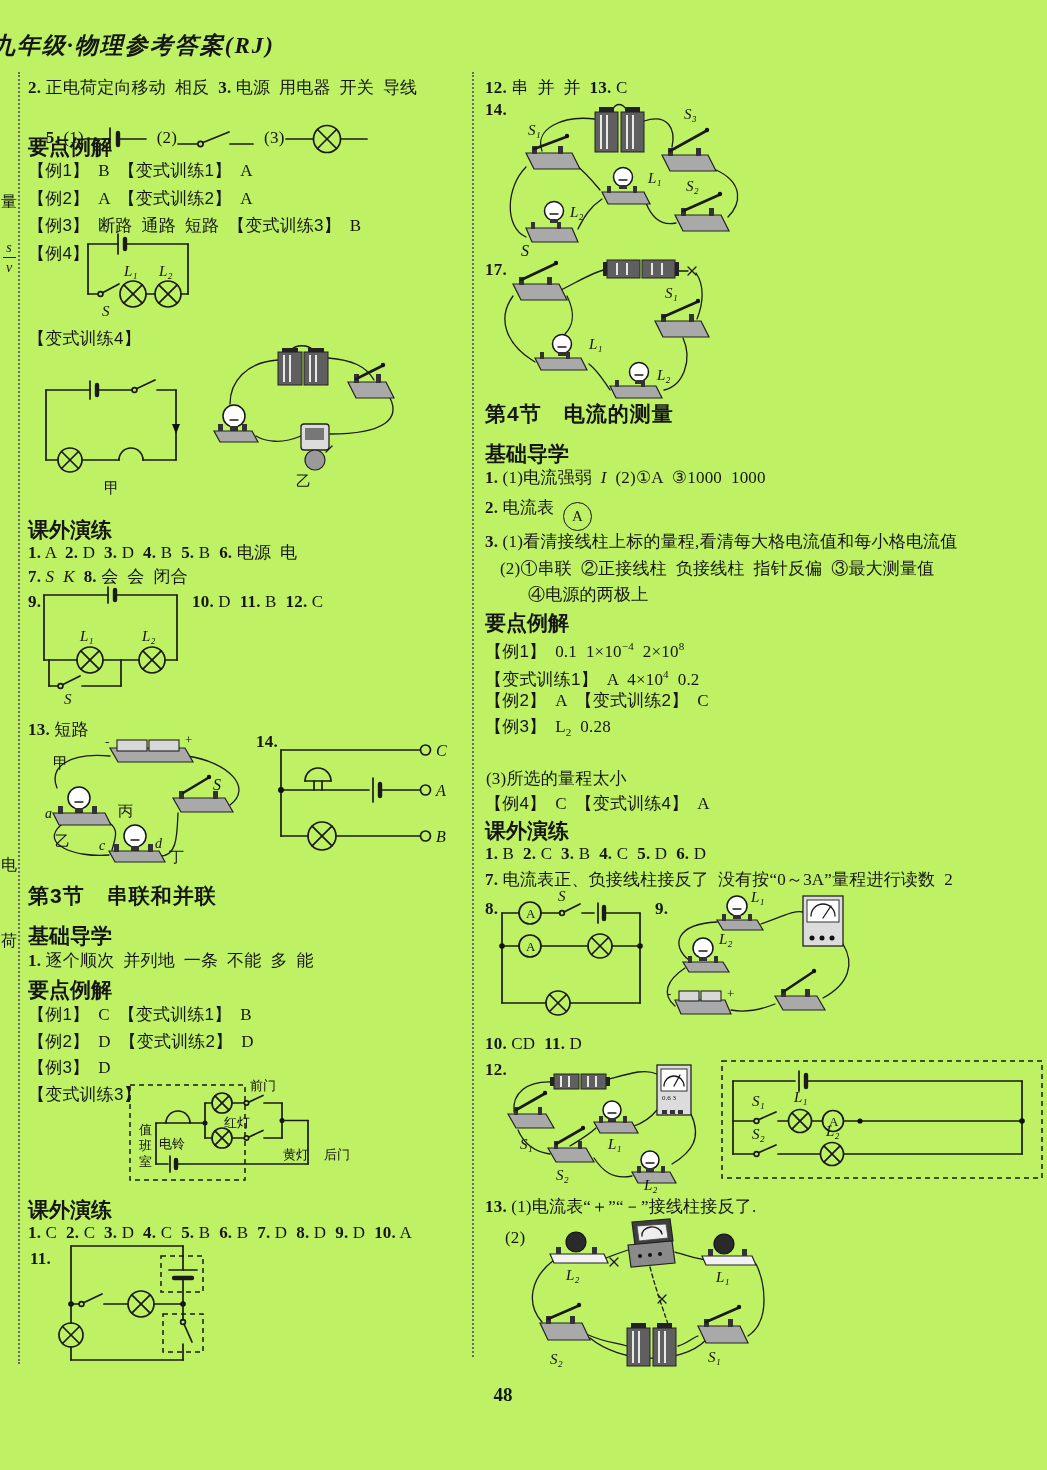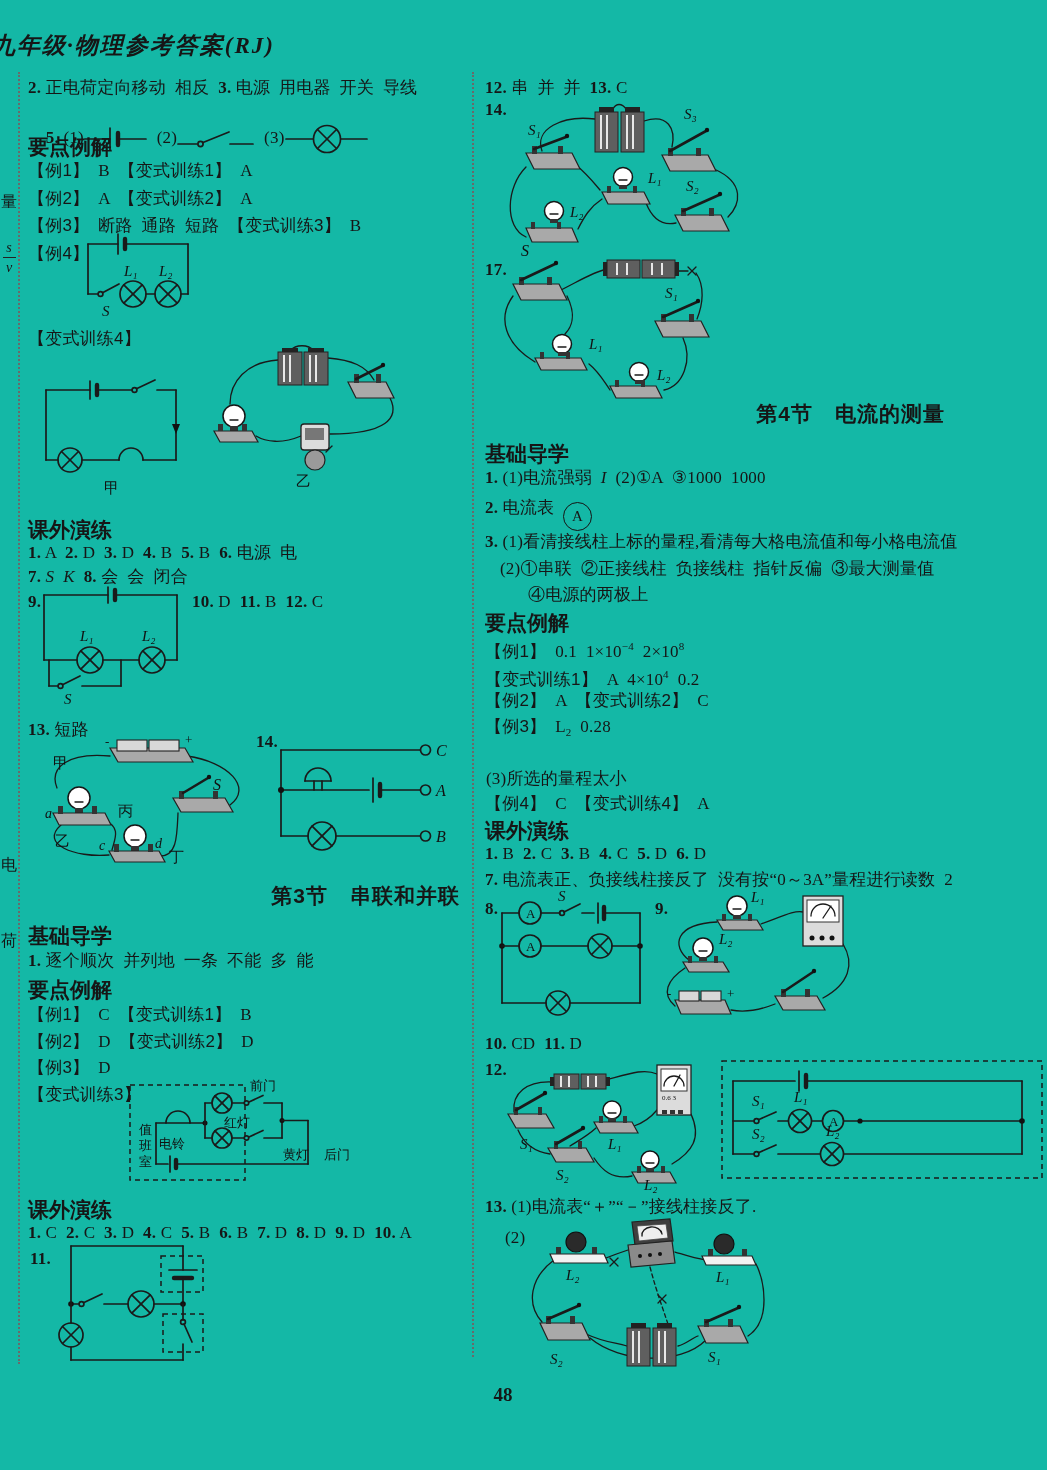--- a/index.html
+++ b/index.html
@@ -1,25 +1,25 @@
 <!DOCTYPE html>
 <html><head>
 <meta charset="utf-8">
 <style>
   html,body{margin:0;padding:0;background:#e8e8e8}
-  #page{position:relative;width:1047px;height:1470px;background:#14b8a6;overflow:hidden;
+  #page{position:relative;width:1047px;height:1470px;background:#bef264;overflow:hidden;
         font-family:"Liberation Serif","DejaVu Serif",serif;color:#161616}
   .line{position:absolute;font-size:17px;line-height:24px;white-space:pre;letter-spacing:.2px}
   .b{font-weight:bold}
   .h{font-weight:normal;font-family:"Liberation Sans","DejaVu Sans",sans-serif}
   .i{font-style:italic}
   sup,sub{font-size:11px}
   .hd{position:absolute;font-size:21px;font-weight:bold;white-space:pre;
       font-family:"Liberation Sans","DejaVu Sans",sans-serif}
-  .sec{position:absolute;font-size:21px;font-weight:bold;text-align:right;letter-spacing:1px;
+  .sec{position:absolute;font-size:21px;font-weight:bold;text-align:left;letter-spacing:1px;
        font-family:"Liberation Sans","DejaVu Sans",sans-serif}
   .header{position:absolute;font-size:23px;font-weight:bold;font-style:italic;letter-spacing:2px;white-space:pre}
   .pagenum{position:absolute;font-size:19px;font-weight:bold;text-align:center}
   .marginfrag{position:absolute;font-size:16px}
   .frac{display:flex;flex-direction:column;align-items:center;width:18px;font-size:14px;font-style:italic;line-height:15px}
   .fracbar{width:13px;border-top:1.5px solid #222;margin:2px 0}
   .dotline{position:absolute;width:0;border-left:2px dotted #6a6a6a}
   .circA{display:inline-block;width:27px;height:27px;border:1.7px solid #141414;border-radius:50%;
          text-align:center;line-height:26px;font-size:15px;vertical-align:-8px}
   svg.diag{position:absolute;overflow:visible}

